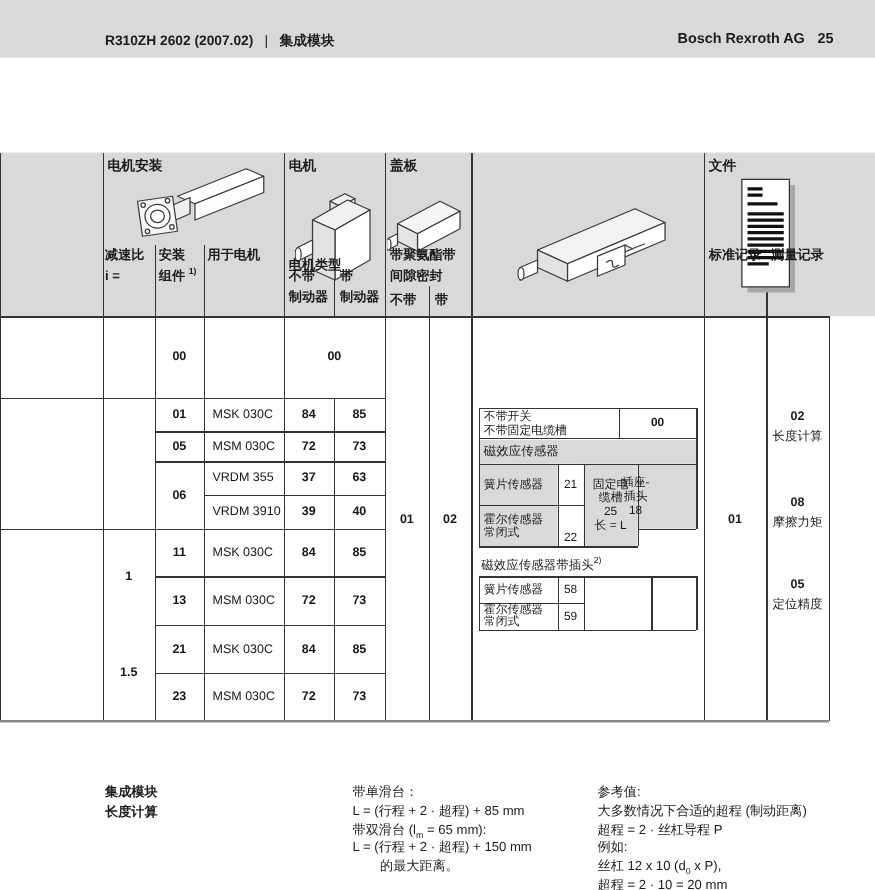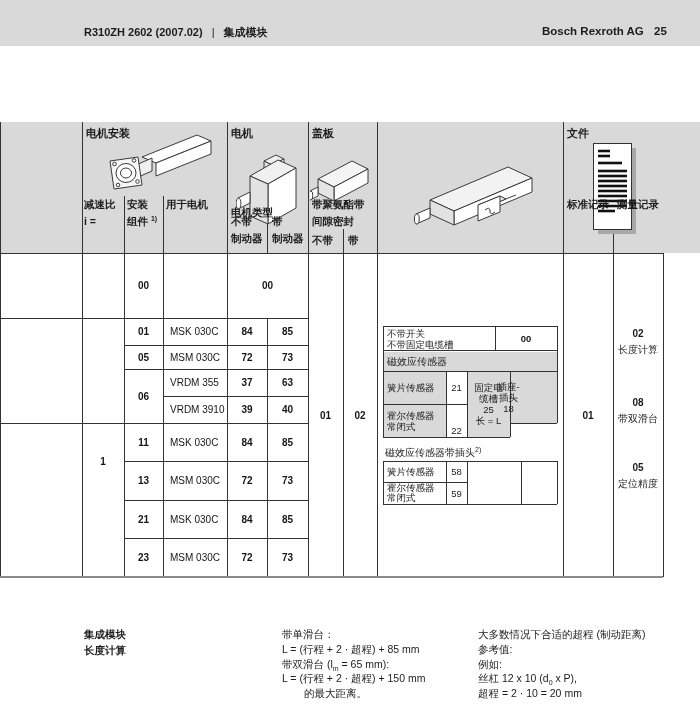--- a/index.html
+++ b/index.html
@@ -191,20 +191,21 @@
   <div class="slabel" style="left:312px;top:234px">不带</div>
   <div class="slabel" style="left:348px;top:234px">带</div>
 
   <div class="slabel" style="left:567px;top:198px">标准记录</div>
   <div class="slabel" style="left:617px;top:198px">测量记录</div>
 
   <div class="cell" style="left:124px;top:253px;width:39px;height:65px">00</div>
   <div class="cell" style="left:227px;top:253px;width:81px;height:65px">00</div>
 
   <div class="cell" style="left:82px;top:423px;width:42px;height:77px">1</div>
+  <div class="cell" style="left:82px;top:500px;width:42px;height:77px">1.5</div>
 
   <div class="cell" style="left:124px;top:318px;width:39px;height:27px">01</div>
   <div class="cell plain" style="left:163px;top:318px;width:64px;height:27px">MSK 030C</div>
   <div class="cell" style="left:227px;top:318px;width:40px;height:27px">84</div>
   <div class="cell" style="left:267px;top:318px;width:41px;height:27px">85</div>
 
   <div class="cell" style="left:124px;top:345px;width:39px;height:24px">05</div>
   <div class="cell plain" style="left:163px;top:345px;width:64px;height:24px">MSM 030C</div>
   <div class="cell" style="left:227px;top:345px;width:40px;height:24px">72</div>
   <div class="cell" style="left:267px;top:345px;width:41px;height:24px">73</div>
@@ -241,21 +242,21 @@
   <div class="cell" style="left:308px;top:253px;width:35px;height:324px">01</div>
   <div class="cell" style="left:343px;top:253px;width:34px;height:324px">02</div>
   <div class="cell" style="left:563px;top:253px;width:50px;height:324px">01</div>
 
   <div class="meas" style="left:613px;top:326px">
     <div class="code">02</div>
     <div>长度计算</div>
   </div>
   <div class="meas" style="left:613px;top:395px">
     <div class="code">08</div>
-    <div>带双滑台</div>
+    <div>摩擦力矩</div>
   </div>
   <div class="meas" style="left:613px;top:460px">
     <div class="code">05</div>
     <div>定位精度</div>
   </div>
 
   <div class="swtxt swbold" style="left:387px;top:328px">
     <div>不带开关</div>
     <div>不带固定电缆槽</div>
   </div>
@@ -300,20 +301,21 @@
 
   <div class="ftxt" style="left:282px;top:627px">
     <div>带单滑台：</div>
     <div>L = (行程 + 2 · 超程) + 85 mm</div>
     <div><span>带双滑台 (l</span><sub>m</sub><span> = 65 mm):</span></div>
     <div>L = (行程 + 2 · 超程) + 150 mm</div>
     <div style="padding-left:22px">的最大距离。</div>
   </div>
 
   <div class="ftxt" style="left:478px;top:627px">
+    <div>参考值:</div>
     <div>大多数情况下合适的超程 (制动距离)</div>
-    <div>参考值:</div>
+    <div>超程 = 2 · 丝杠导程 P</div>
     <div>例如:</div>
     <div><span>丝杠 12 x 10 (d</span><sub>0</sub><span> x P),</span></div>
     <div>超程 = 2 · 10 = 20 mm</div>
   </div>
 
 </div>
 
 </body></html>

